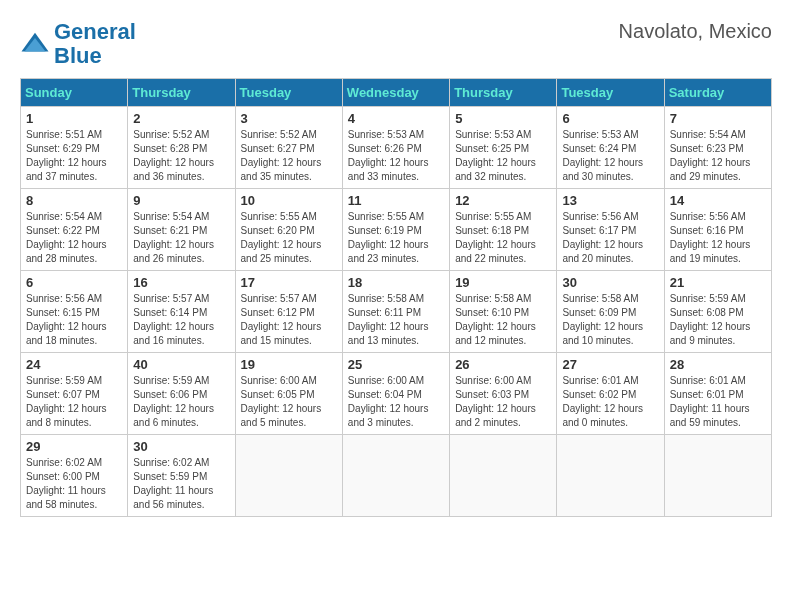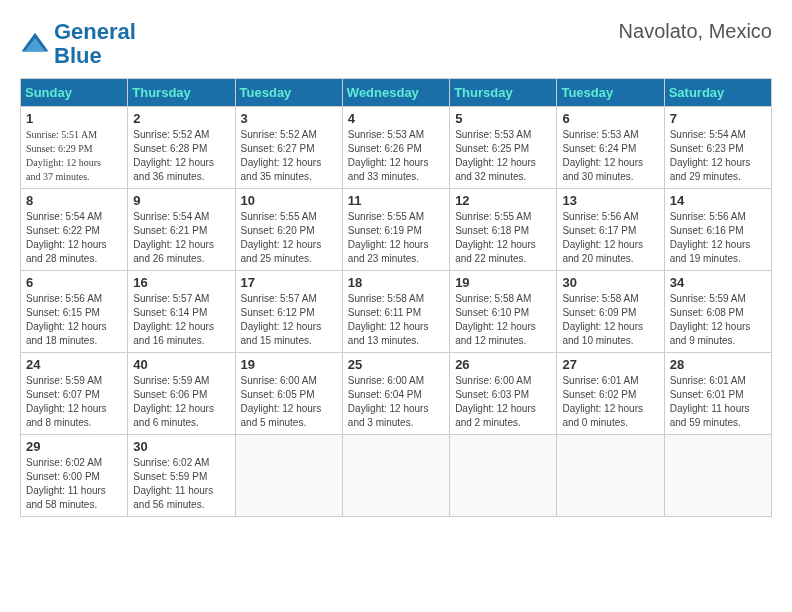--- a/index.html
+++ b/index.html
@@ -113,21 +113,21 @@
         <th>Wednesday</th>
         <th>Thursday</th>
         <th>Tuesday</th>
         <th>Saturday</th>
       </tr>
   </thead>
   <tbody id="calendar-body">
   <tr>
         <td>
           <span class="day-num">1</span>
-          <div class="day-info" style="white-space: pre-line; font-family: Liberation Serif, serif;">Sunrise: 5:51 AM
+          <div class="day-info" style="white-space: pre-line;">Sunrise: 5:51 AM
 Sunset: 6:29 PM
 Daylight: 12 hours
 and 37 minutes.</div>
         </td>
         <td>
           <span class="day-num">2</span>
           <div class="day-info" style="white-space: pre-line;">Sunrise: 5:52 AM
 Sunset: 6:28 PM
 Daylight: 12 hours
 and 36 minutes.</div>
@@ -256,21 +256,21 @@
 and 12 minutes.</div>
         </td>
         <td>
           <span class="day-num">30</span>
           <div class="day-info" style="white-space: pre-line;">Sunrise: 5:58 AM
 Sunset: 6:09 PM
 Daylight: 12 hours
 and 10 minutes.</div>
         </td>
         <td>
-          <span class="day-num">34</span>
+          <span class="day-num">21</span>
           <div class="day-info" style="white-space: pre-line;">Sunrise: 5:59 AM
 Sunset: 6:08 PM
 Daylight: 12 hours
 and 9 minutes.</div>
         </td>
       </tr>
       <tr>
         <td>
           <span class="day-num">24</span>
           <div class="day-info" style="white-space: pre-line;">Sunrise: 5:59 AM

